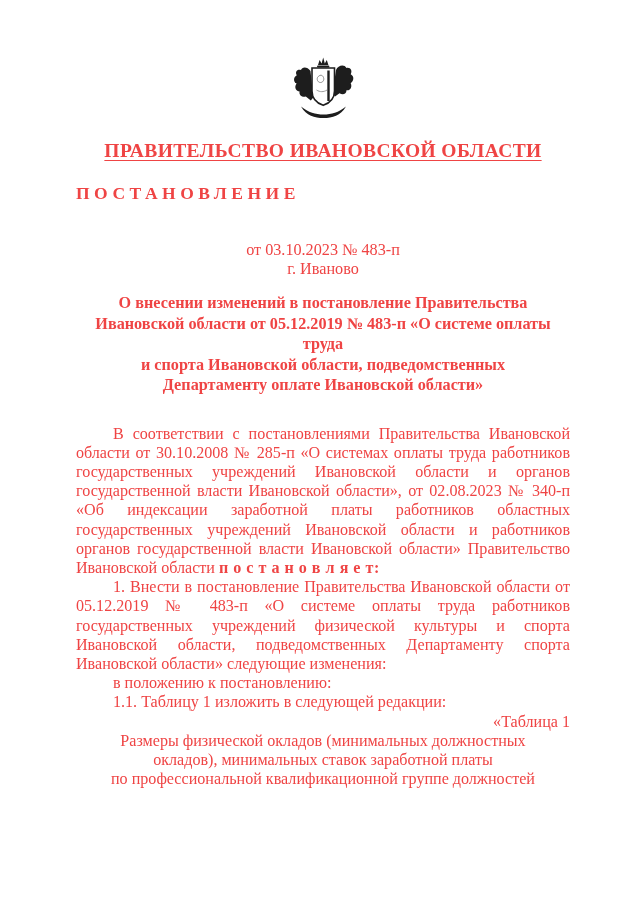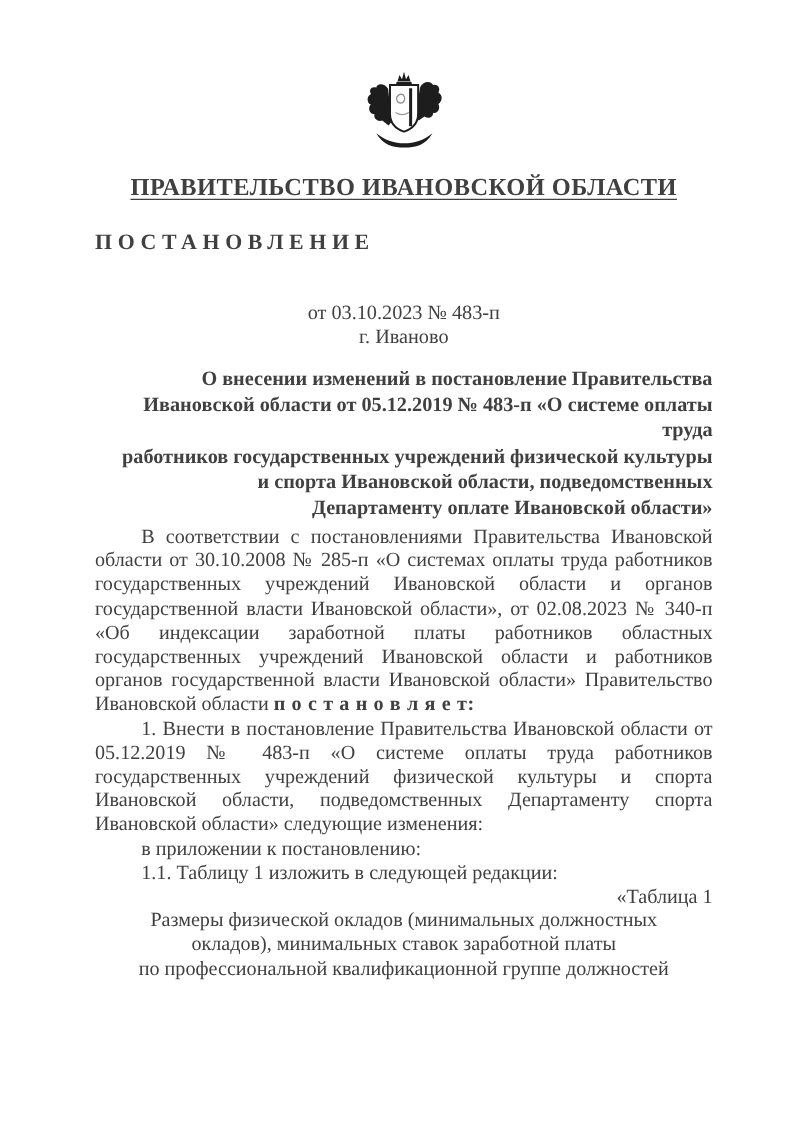--- a/index.html
+++ b/index.html
@@ -5,21 +5,21 @@
 <style>
   * { box-sizing: border-box; }
   html, body { margin: 0; padding: 0; background: #ffffff; }
 
   .page {
     position: relative;
     width: 640px;
     height: 905px;
     margin: 0 auto;
     background: #ffffff;
-    color: #404040;
+    color: #ef4444;
     font-family: "Liberation Serif", "DejaVu Serif", serif;
     padding: 55px 70px 0 76px;
     overflow: hidden;
   }
 
   
   .emblem {
     width: 74px;
     height: 66px;
     margin: 0 auto 18px auto;
@@ -48,24 +48,24 @@
 
   .dateline {
     text-align: center;
     font-size: 16.2px;
     line-height: 18.5px;
     margin: 0 0 15px 0;
   }
 
   .subject {
     font-weight: 700;
-    text-align: right;
+    text-align: center;
     font-size: 16.2px;
     line-height: 20.5px;
-    margin: 0 0 4px 0;
+    margin: 0 0 28px 0;
   }
 
   .body-text {
     font-size: 16.1px;
     line-height: 19.2px;
     text-align: justify;
   }
   .body-text p {
     margin: 0;
     text-indent: 37px;
@@ -116,30 +116,29 @@
   <h2 class="doc-type">ПОСТАНОВЛЕНИЕ</h2>
 
   <div class="dateline">
     <div>от 03.10.2023 № 483-п</div>
     <div>г. Иваново</div>
   </div>
 
   <div class="subject">
     <div>О внесении изменений в постановление Правительства</div>
     <div>Ивановской области от 05.12.2019 № 483-п «О системе оплаты труда</div>
-    <div>работников государственных учреждений физической культуры</div>
     <div>и спорта Ивановской области, подведомственных</div>
     <div>Департаменту оплате Ивановской области»</div>
   </div>
 
   <div class="body-text">
     <p><span>В соответствии с постановлениями Правительства Ивановской области от 30.10.2008 № 285-п «О системах оплаты труда работников государственных учреждений Ивановской области и органов государственной власти Ивановской области», от 02.08.2023 № 340-п «Об индексации заработной платы работников областных государственных учреждений Ивановской области и работников органов государственной власти Ивановской области» Правительство Ивановской области </span><span class="emph">п о с т а н о в л я е т</span><span class="emph">:</span></p>
 
     <p>1. Внести в постановление Правительства Ивановской области от 05.12.2019 № 483-п «О системе оплаты труда работников государственных учреждений физической культуры и спорта Ивановской области, подведомственных Департаменту спорта Ивановской области» следующие изменения:</p>
-    <p>в приложении к постановлению:</p>
+    <p>в положению к постановлению:</p>
     <p>1.1. Таблицу 1 изложить в следующей редакции:</p>
 
     <p class="table-marker">«Таблица 1</p>
 
     <div class="caption">
       <div>Размеры физической окладов (минимальных должностных</div>
       <div>окладов), минимальных ставок заработной платы</div>
       <div>по профессиональной квалификационной группе должностей</div>
     </div>
   </div>

